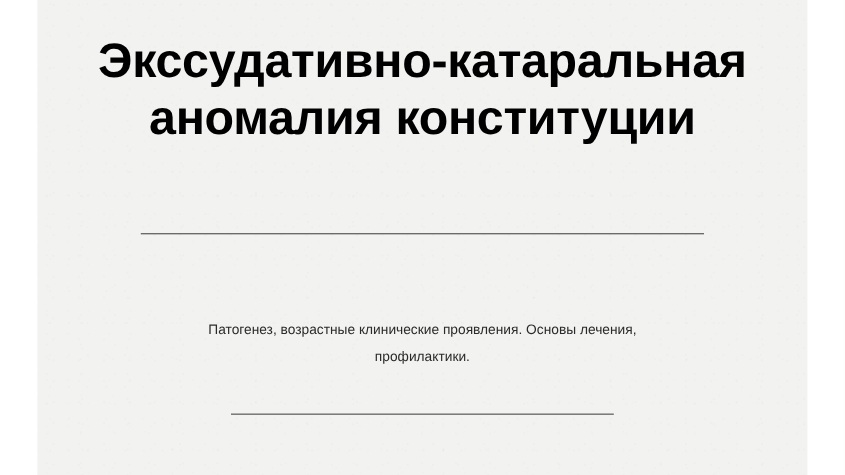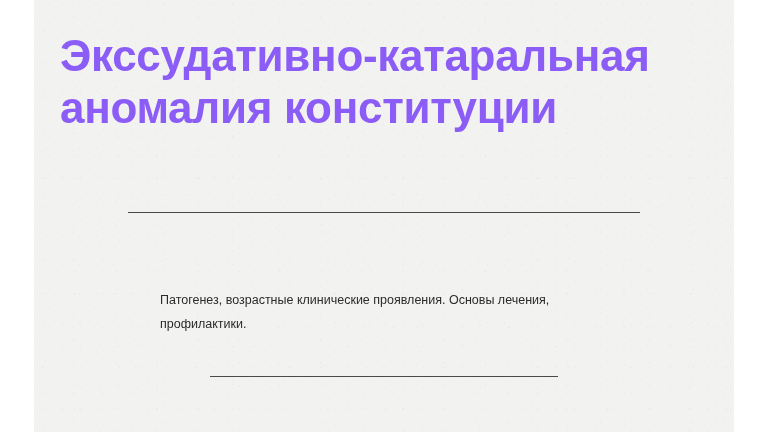--- a/index.html
+++ b/index.html
@@ -69,43 +69,43 @@
     right: 60px;
     top: 0;
     bottom: 0;
   }
 
   .title {
     position: absolute;
     left: 0;
     right: 0;
     top: 30px;
-    text-align: left;
+    text-align: center;
     font-size: 44px;
     line-height: 52px;
     font-weight: bold;
-    color: #8b5cf6;
+    color: #000000;
     letter-spacing: -0.3px;
   }
 
   .rule-top {
     position: absolute;
     left: 68px;
     right: 68px;
     top: 212px;
     height: 1px;
     background: #4a4a4a;
   }
 
   .subtitle {
     position: absolute;
     left: 100px;
     right: 100px;
     top: 288px;
-    text-align: left;
+    text-align: center;
     font-size: 12.5px;
     line-height: 24px;
     color: #2b2b2b;
   }
 
   .rule-bottom {
     position: absolute;
     left: 150px;
     right: 150px;
     top: 376px;

